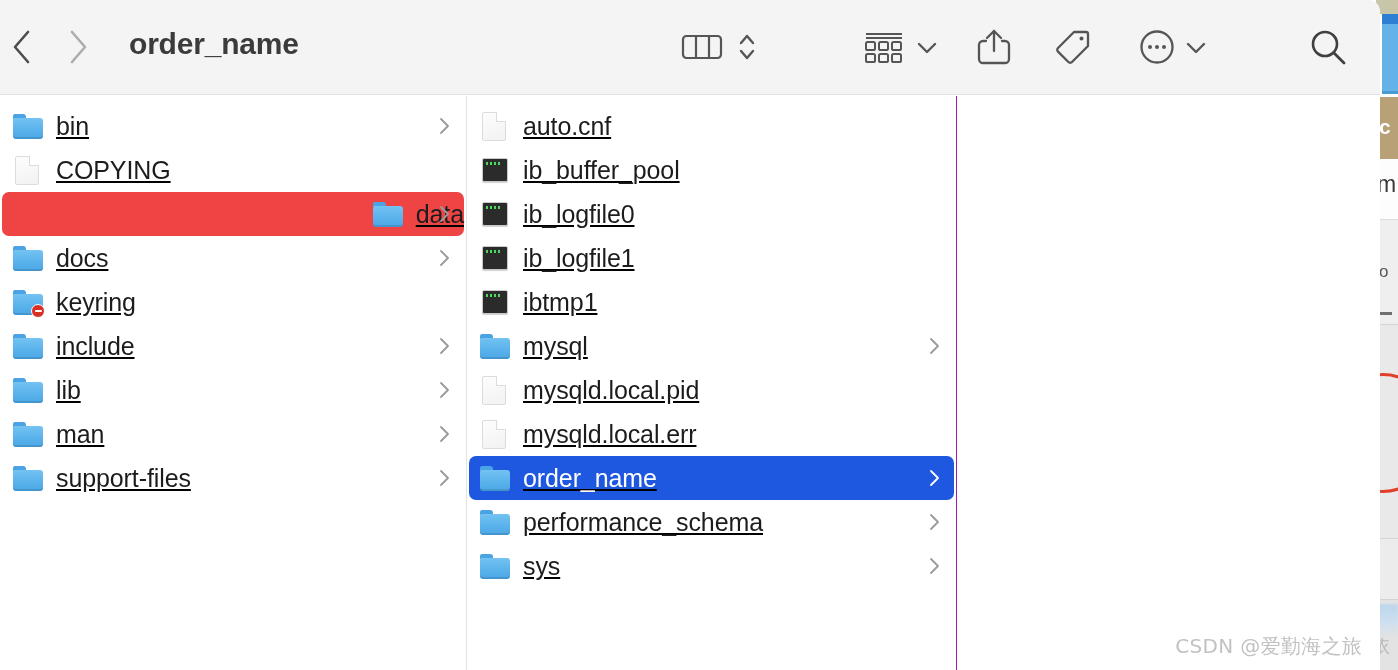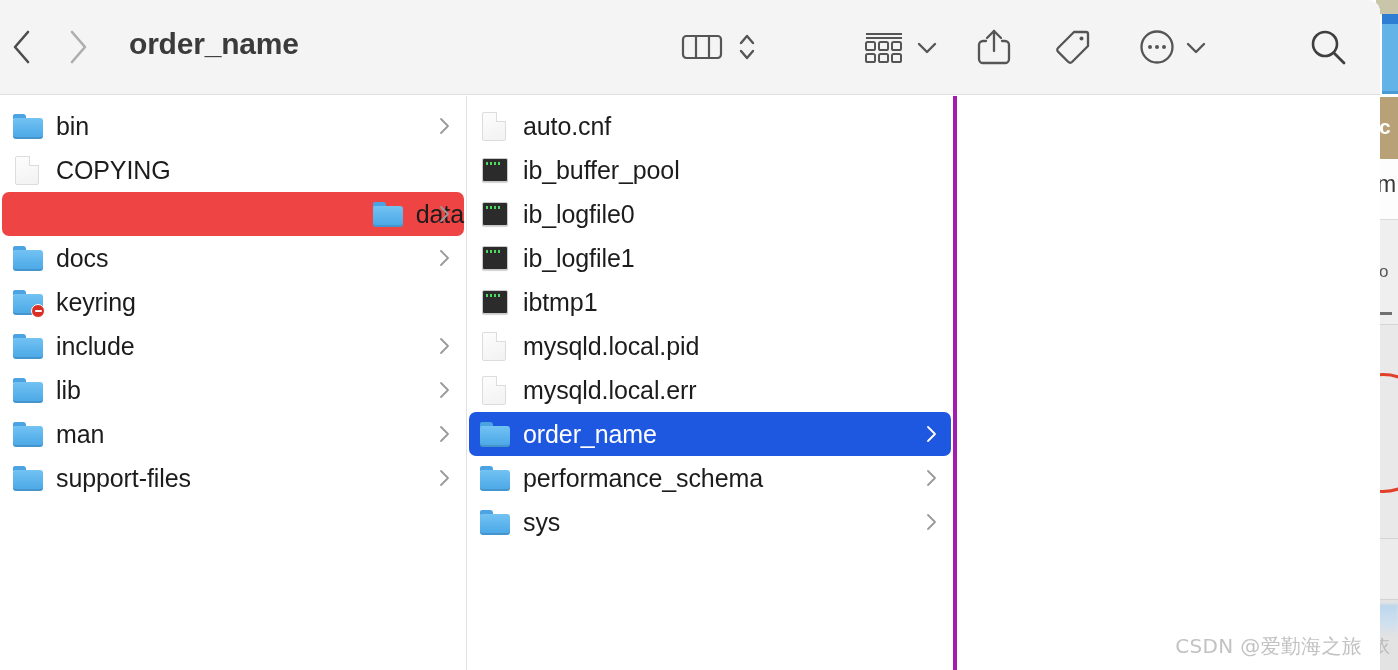--- a/index.html
+++ b/index.html
@@ -179,23 +179,24 @@
     left: 0; top: 96px;
     right: 0; bottom: 0;
     display: flex;
   }
   .column {
     position: relative;
     height: 100%;
     padding-top: 8px;
     background: #ffffff;
     overflow: hidden;
+    text-decoration: underline;
   }
   #column-1 { width: 467px; border-right: 1px solid #e2e2e2; }
-  #column-2 { width: 490px; border-right: 4px solid #a21caf; }
+  #column-2 { width: 490px; border-right: 1px solid #a21caf; }
   #column-3 { flex: 1; }
 
   .row {
     position: relative;
     height: 44px;
     display: flex;
     align-items: center;
     margin: 0 2px;
     padding-left: 10px;
     border-radius: 7px;
@@ -573,20 +574,32 @@
         <div class="row">
           <span class="row-icon">
             <span class="ico-term">
               <i></i>
             </span>
           </span>
           <span class="row-label">ibtmp1</span>
         </div>
         <div class="row">
           <span class="row-icon">
+            <span class="ico-folder">
+              <span class="tab"></span>
+              <span class="body"></span>
+            </span>
+          </span>
+          <span class="row-label">mysql</span>
+          <svg class="chev" viewBox="0 0 12 18" fill="none">
+            <path d="M3 2 L10 9 L3 16" stroke="#9a9a9a" stroke-width="1.8" stroke-linecap="round" stroke-linejoin="round"></path>
+          </svg>
+        </div>
+        <div class="row">
+          <span class="row-icon">
             <span class="ico-doc"></span>
           </span>
           <span class="row-label">mysqld.local.pid</span>
         </div>
         <div class="row">
           <span class="row-icon">
             <span class="ico-doc"></span>
           </span>
           <span class="row-label">mysqld.local.err</span>
         </div>

